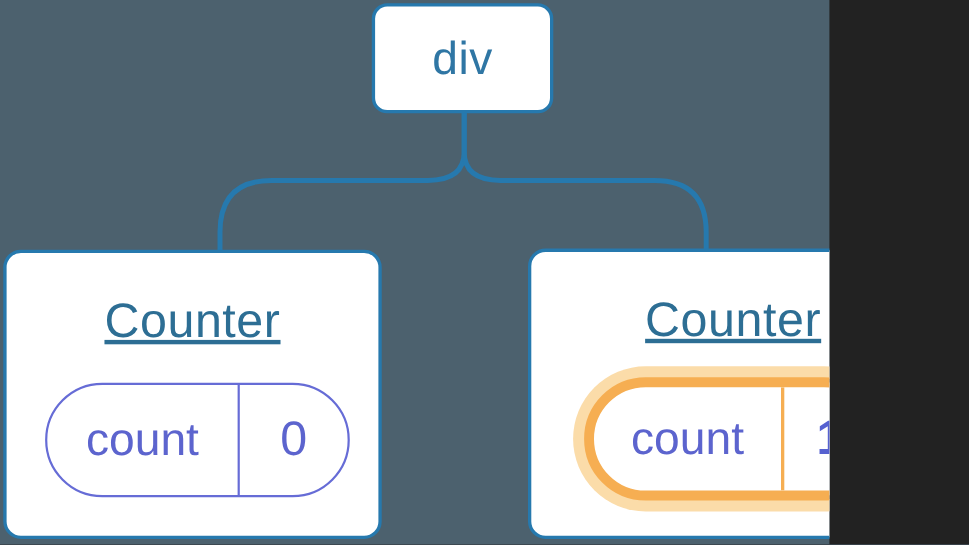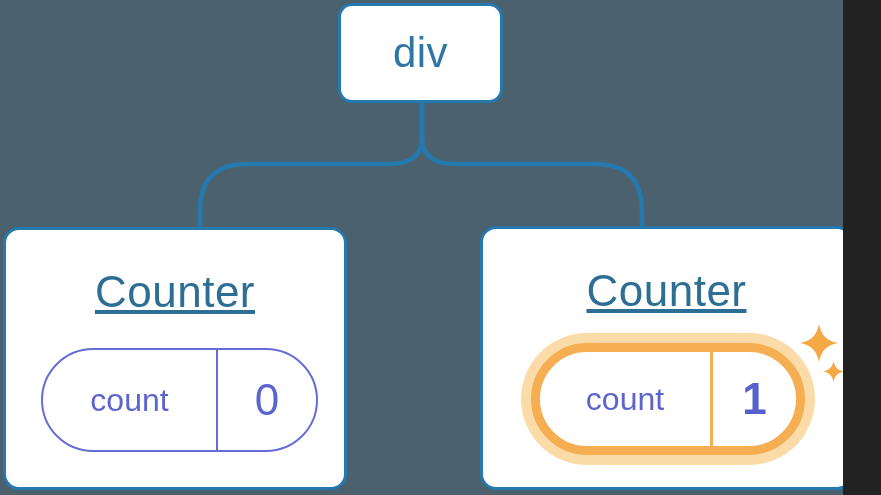--- a/index.html
+++ b/index.html
@@ -15,21 +15,21 @@
     --orange_accent: #F4A945;
     --card_bg: #FFFFFF;
   }
   * { margin:0; padding:0; box-sizing:border-box; }
   body {
     font-family: "Liberation Sans", sans-serif;
     background: #222;
   }
   .stage {
     position: relative;
-    width: 843px;
+    width: 754px;
     height: 495px;
     background: var(--background);
     overflow: hidden;
   }
   svg.connectors {
     position: absolute;
     left: 0; top: 0;
     width: 881px; height: 495px;
     pointer-events: none;
   }
@@ -86,21 +86,21 @@
   .pill .pill-label-cell {
     width: 175px;
     border-right: 2.5px solid var(--purple_border);
     display: flex; align-items: center; justify-content: center;
   }
   .pill .pill-value-cell {
     flex: 1;
     display: flex; align-items: center; justify-content: center;
   }
   .pill-label {
-    font-size: 32px;
+    font-size: 42px;
     color: var(--purple);
   }
   .pill-value {
     font-size: 44px;
     color: var(--purple);
   }
   
   .pill-highlight {
     position: absolute;
     left: 48px; top: 114px;

